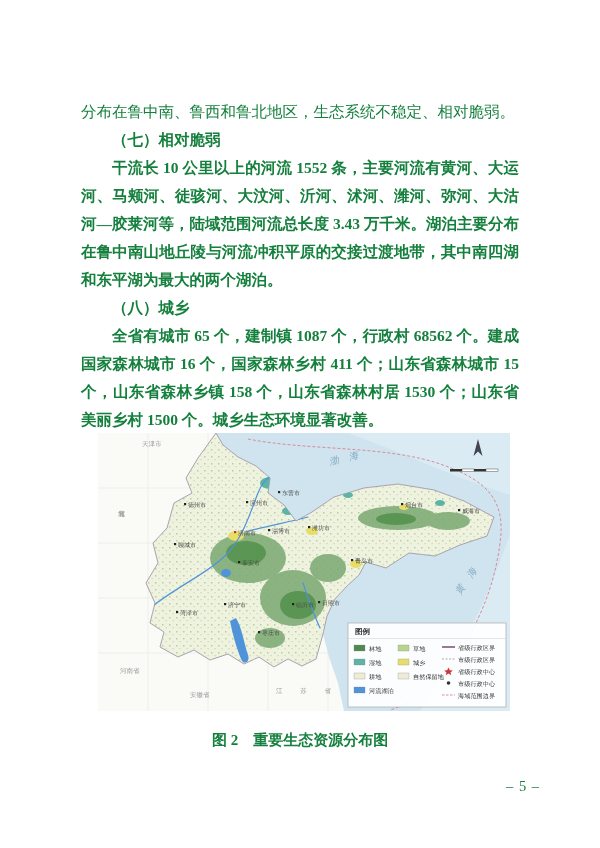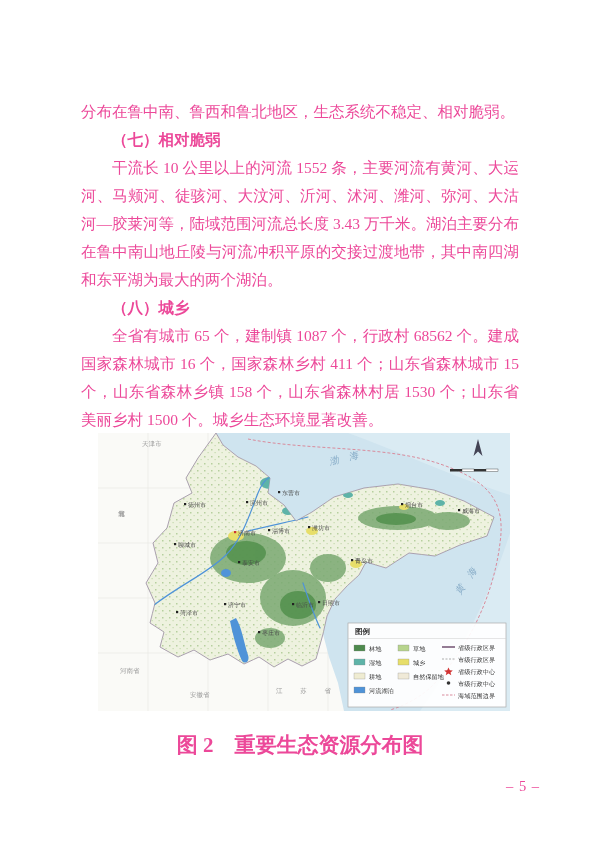--- a/index.html
+++ b/index.html
@@ -1,26 +1,26 @@
 <!DOCTYPE html>
 <html><head>
 <meta charset="utf-8">
 <style>
   html,body{margin:0;padding:0;background:#ffffff;}
   .page{
     position:relative;width:600px;height:848px;background:#ffffff;overflow:hidden;
-    font-family:"Liberation Serif","DejaVu Serif",serif;color:#ec4899;
+    font-family:"Liberation Serif","DejaVu Serif",serif;color:#15803d;
   }
   .body-text{position:absolute;left:81px;top:98px;width:438px;}
   .para{margin:0;font-size:15.5px;line-height:28px;text-align:justify;text-justify:inter-character;word-break:break-all;}
   .para.heading{font-weight:bold;text-align:left;text-indent:2em;}
-  .para.indent{text-indent:2em;}
+  .para.indent{text-indent:2em;font-weight:bold;}
   .para.no-indent{text-indent:0;}
   .map-figure{position:absolute;left:98px;top:433px;margin:0;width:412px;height:278px;}
-  .caption{position:absolute;left:0;top:731px;width:600px;text-align:center;font-weight:bold;font-size:21px;}
+  .caption{position:absolute;left:0;top:731px;width:600px;text-align:center;font-weight:bold;font-size:15px;}
   .page-number{position:absolute;right:60px;top:778px;font-size:14.5px;letter-spacing:1px;}
   svg text{font-family:"Liberation Sans","DejaVu Sans",sans-serif;}
   .city-label{font-size:6px;fill:#4a4a4a;}
   .region-label{font-size:6.5px;fill:#9a9a9a;}
   .region-label.vertical{writing-mode:vertical-rl;text-orientation:upright;}
   .sea-label{font-size:9.5px;font-style:italic;fill:#86abc7;letter-spacing:4px;}
   .lg-title{font-size:7.5px;font-weight:bold;fill:#333;}
   .lg-label{font-size:6.2px;fill:#333;}
 </style>
 </head>

